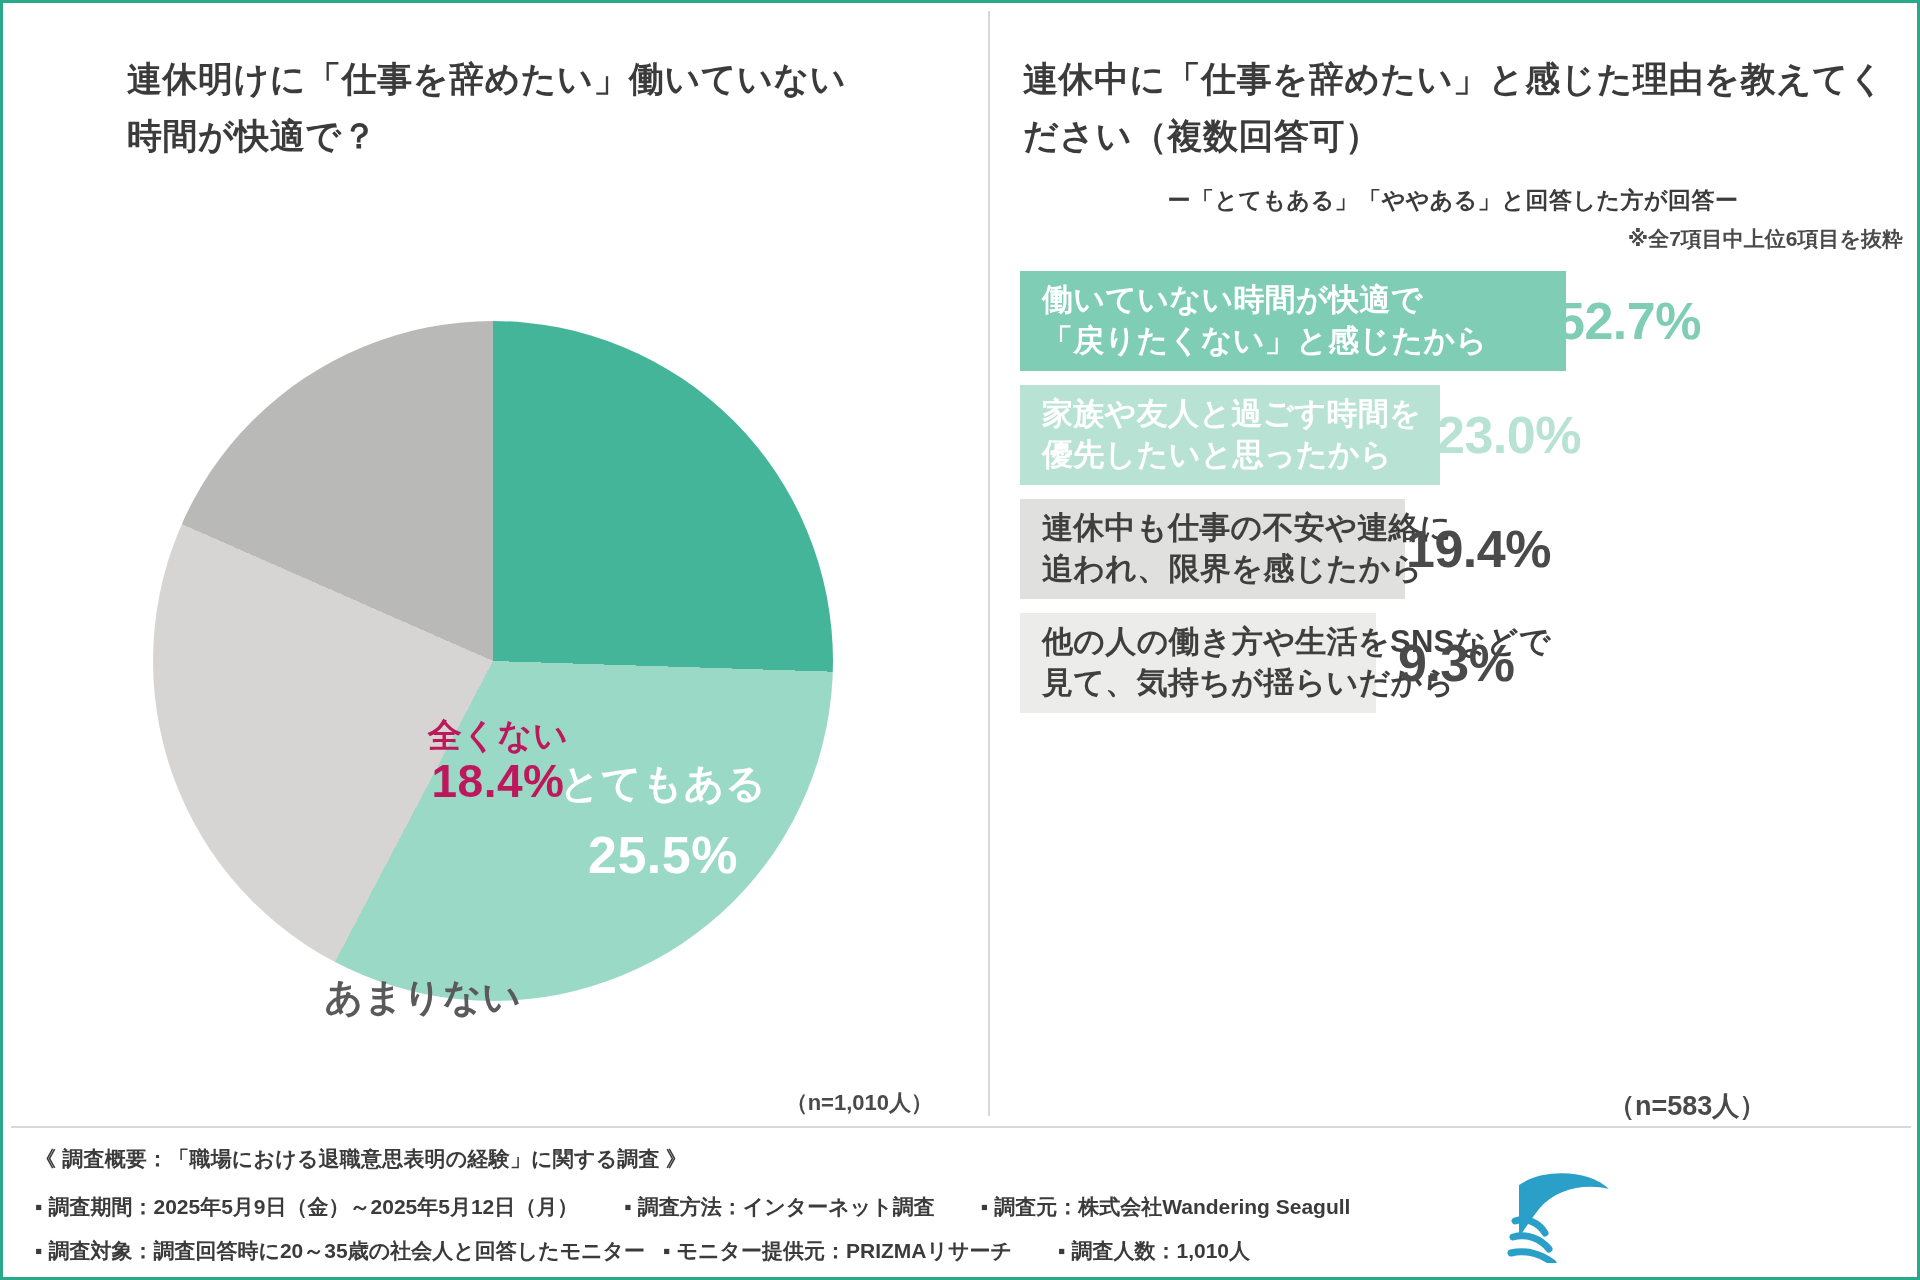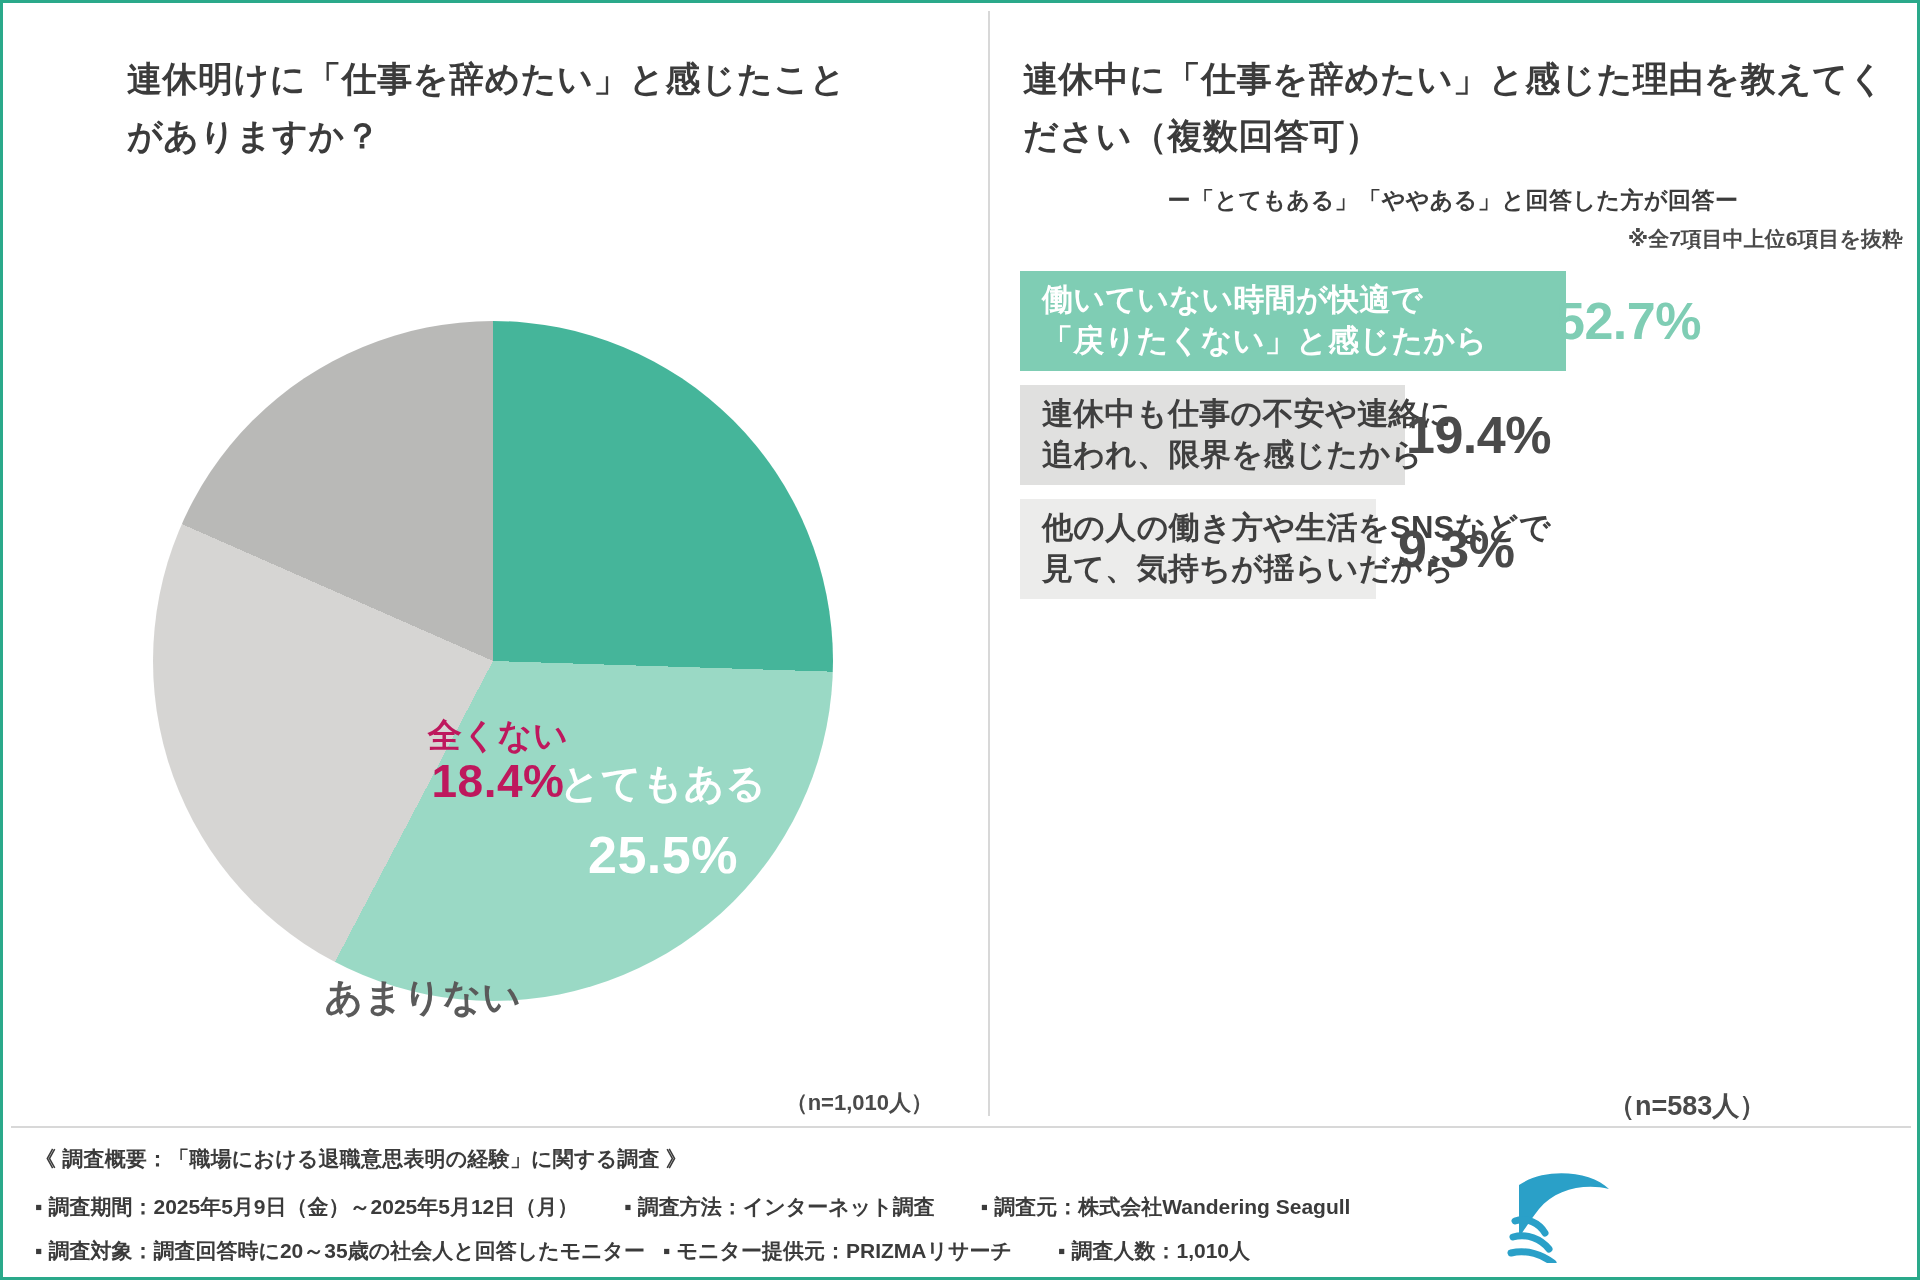--- a/index.html
+++ b/index.html
@@ -261,21 +261,21 @@
     line-height: 1.32;
     letter-spacing: 0.4px;
   }
 </style>
 </head>
 <body>
 
 <div id="poster">
 
   <div id="left-panel">
-    <div id="left-title">連休明けに「仕事を辞めたい」と感じたことがありますか？</div>
+    <div id="left-title">連休明けに「仕事を辞めたい」働いていない時間が快適で？</div>
 
     <div id="pie-wrap">
       <div id="pie"></div>
 
       <div class="pie-label" id="lbl-very">
         <span class="nm">とてもある</span>
         <span class="vl">25.5%</span>
       </div>
 
       <div class="pie-label" id="lbl-some">
@@ -309,20 +309,29 @@
       <div class="bar-row r2">
         <div class="bar-fill">
           <div class="bar-text">
             <div>働いていない時間が快適で</div>
             <div>「戻りたくない」と感じたから</div>
           </div>
         </div>
         <div class="bar-value">52.7%</div>
       </div>
 
+      <div class="bar-row r3">
+        <div class="bar-fill">
+          <div class="bar-text">
+            <div>家族や友人と過ごす時間を</div>
+            <div>優先したいと思ったから</div>
+          </div>
+        </div>
+        <div class="bar-value">23.0%</div>
+      </div>
 
       <div class="bar-row r4">
         <div class="bar-fill">
           <div class="bar-text">
             <div>連休中も仕事の不安や連絡に</div>
             <div>追われ、限界を感じたから</div>
           </div>
         </div>
         <div class="bar-value">19.4%</div>
       </div>

